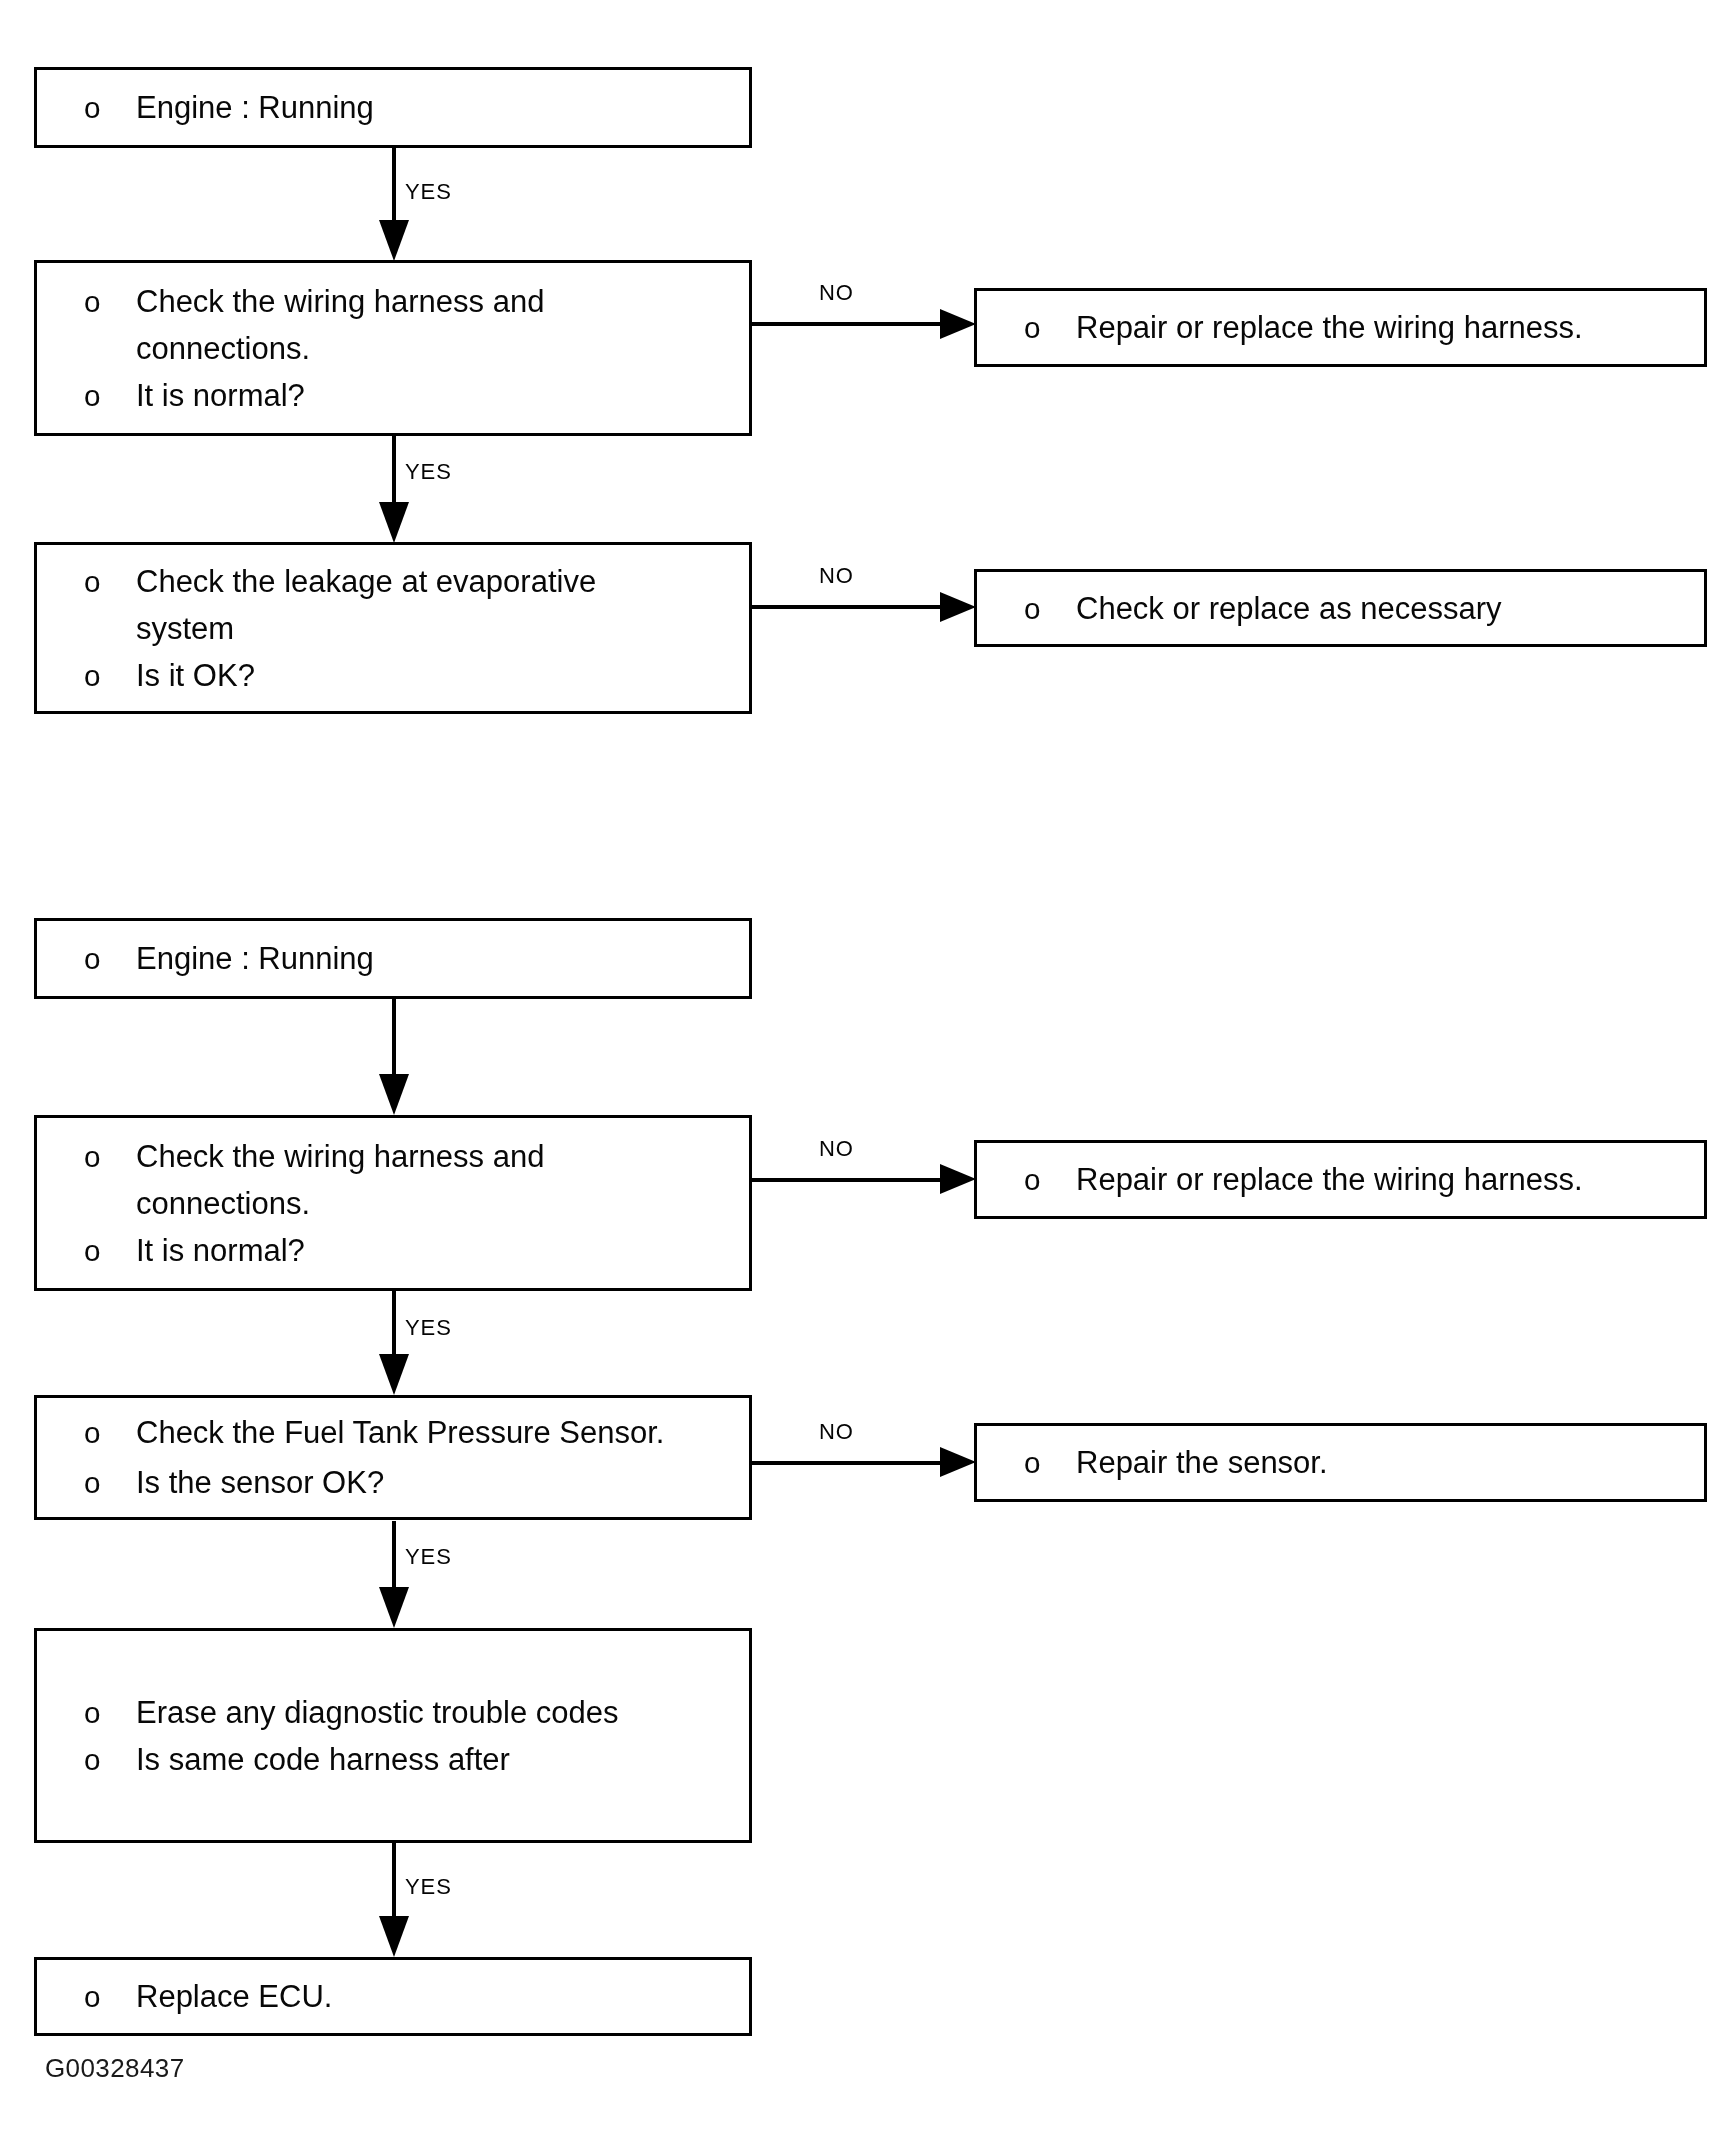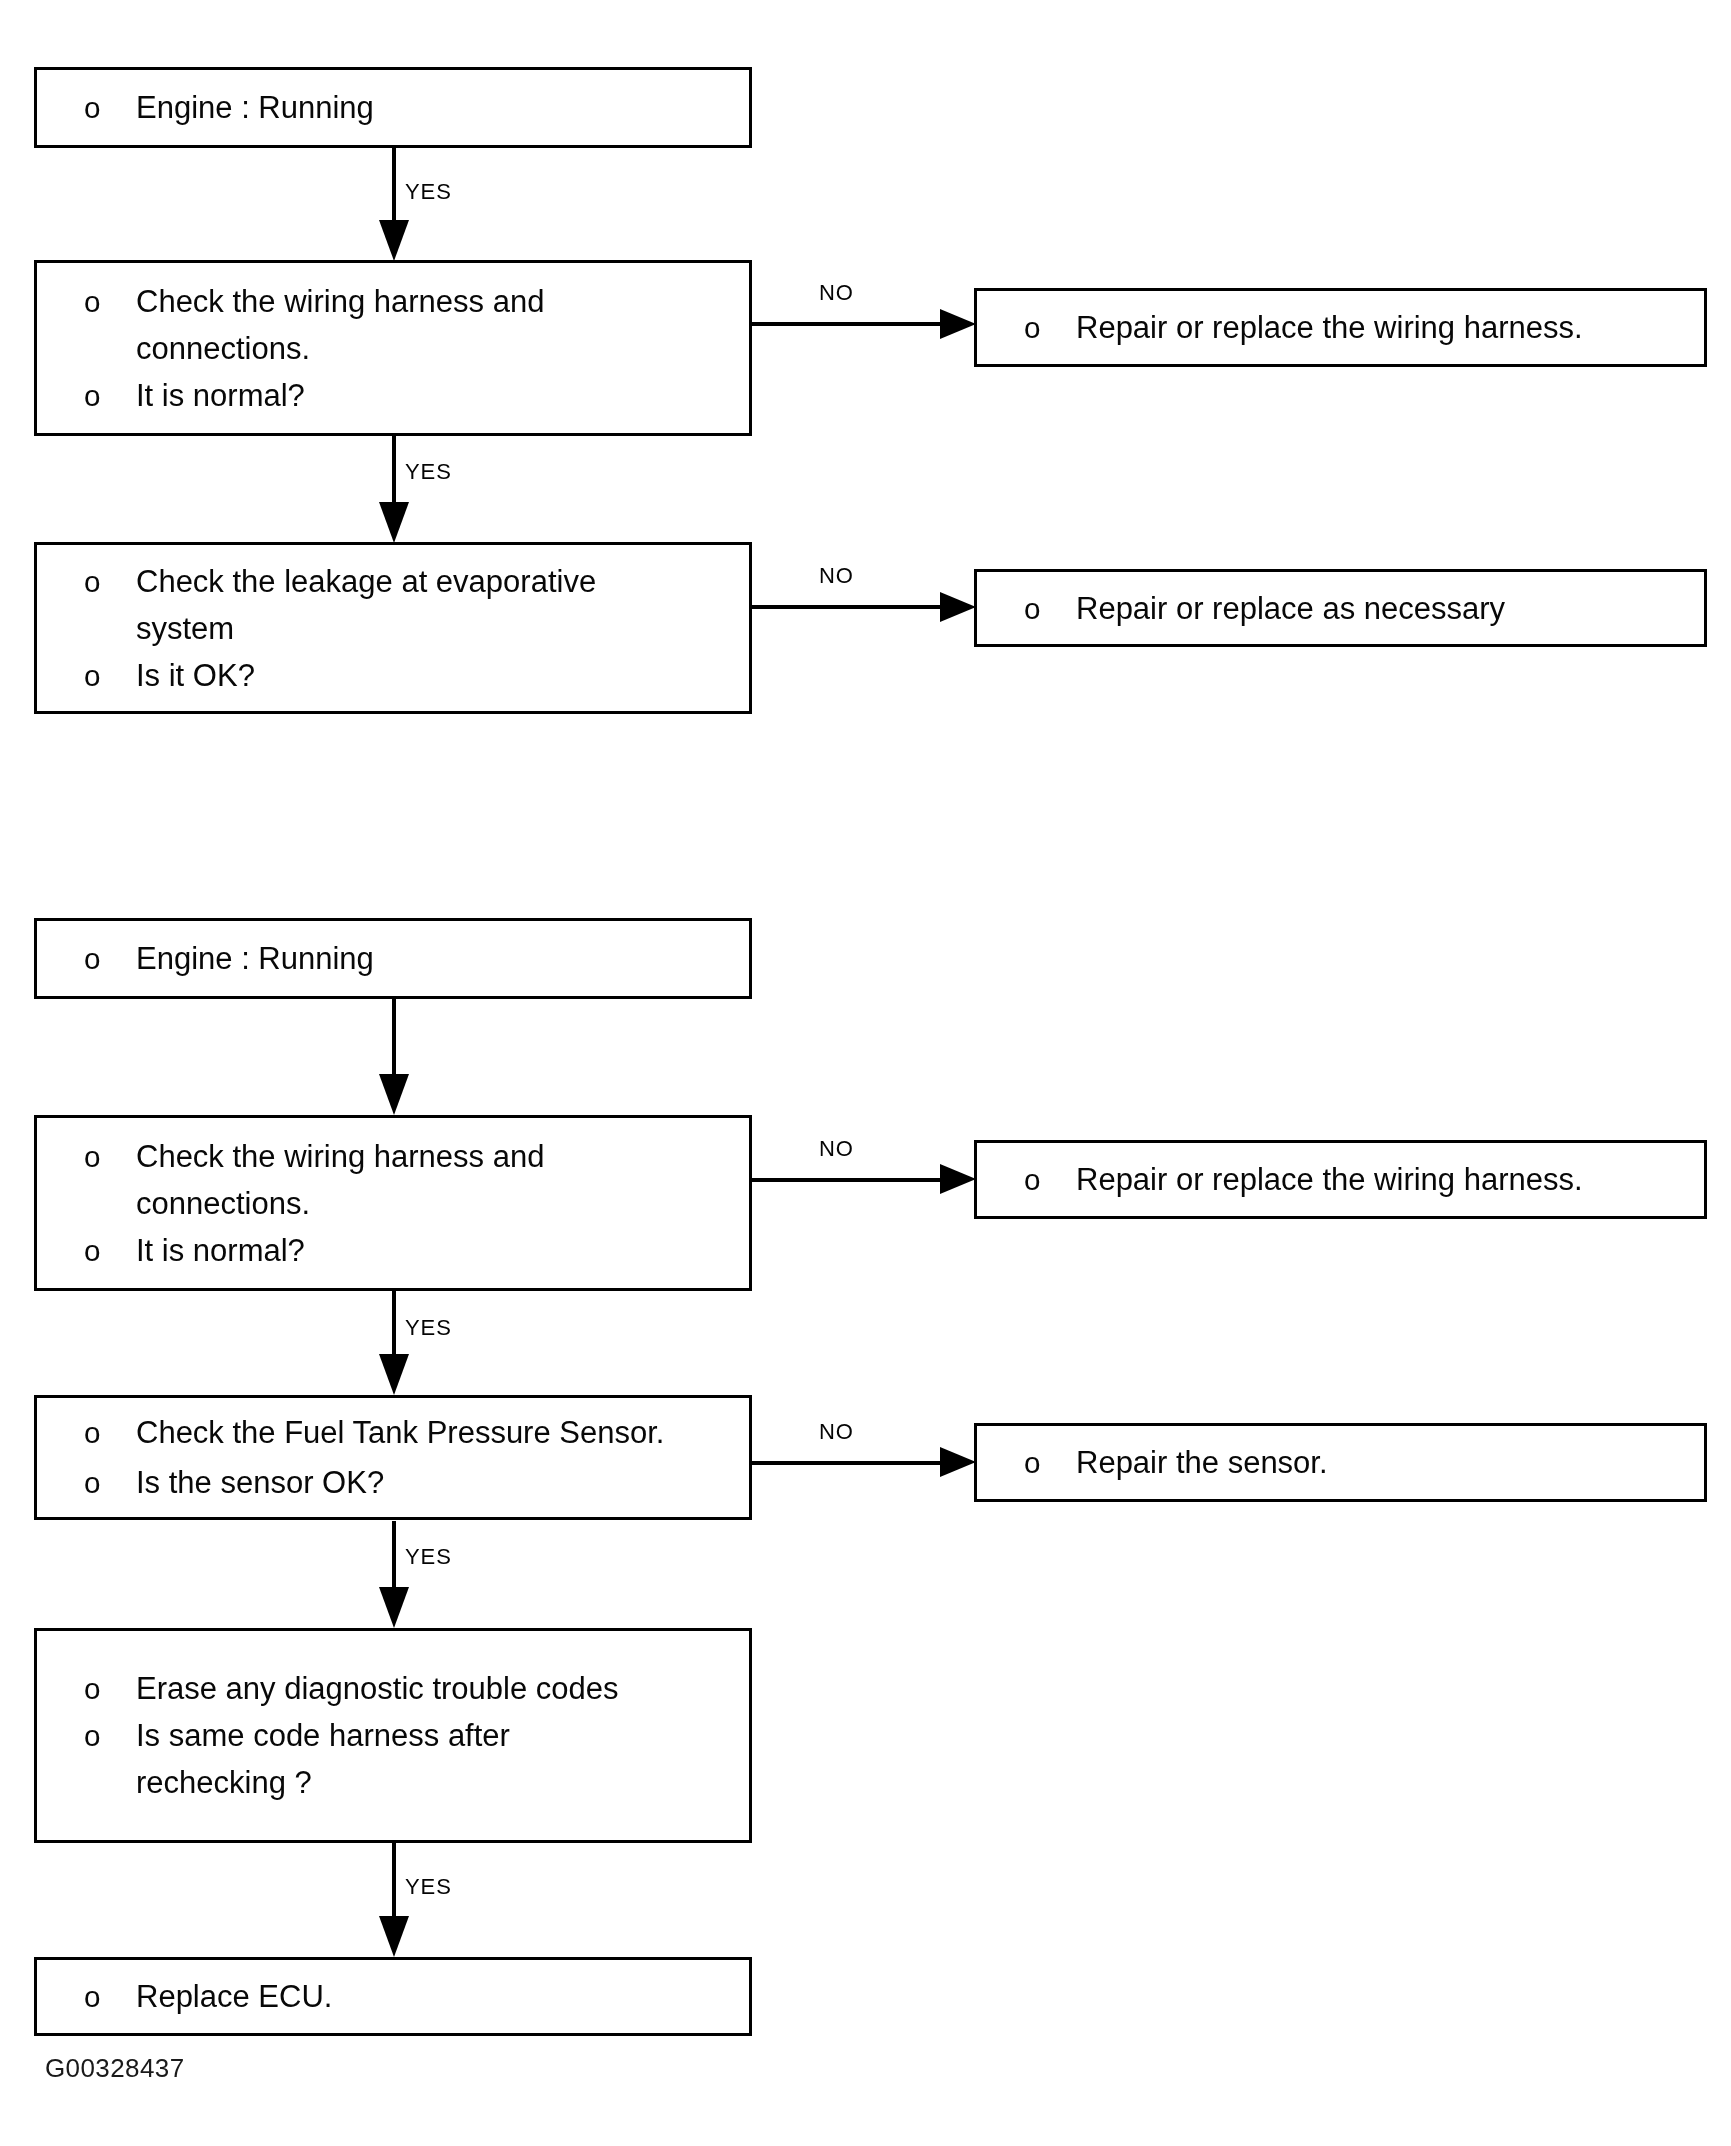--- a/index.html
+++ b/index.html
@@ -141,21 +141,21 @@
     </div>
   </div>
 
   <div class="hline" style="left:752px; top:605px; width:190px;"></div>
   <div class="ah-right" style="left:940px; top:592px;"></div>
   <span class="branch-label" style="left:819px; top:563px;">NO</span>
 
   <div class="fbox" style="left:974px; top:569px; width:733px; height:78px;">
     <div class="row">
       <span class="bullet">o</span>
-      <span class="txt">Repair or replace as necessary</span>
+      <span class="txt">Check or replace as necessary</span>
     </div>
   </div>
 
   <div class="fbox" style="left:34px; top:918px; width:718px; height:81px;">
     <div class="row">
       <span class="bullet">o</span>
       <span class="txt">Engine : Running</span>
     </div>
   </div>
 
@@ -220,24 +220,20 @@
 
   <div class="fbox tall" style="left:34px; top:1628px; width:718px; height:215px;">
     <div class="row">
       <span class="bullet">o</span>
       <span class="txt">Erase any diagnostic trouble codes</span>
     </div>
     <div class="row">
       <span class="bullet">o</span>
       <span class="txt">Is same code harness after</span>
     </div>
-    <div class="row">
-      <span class="bullet"></span>
-      <span class="txt">rechecking ?</span>
-    </div>
   </div>
 
   <div class="vline" style="left:392px; top:1843px; height:74px;"></div>
   <div class="ah-down" style="left:379px; top:1916px;"></div>
   <span class="branch-label" style="left:405px; top:1874px;">YES</span>
 
   <div class="fbox" style="left:34px; top:1957px; width:718px; height:79px;">
     <div class="row">
       <span class="bullet">o</span>
       <span class="txt">Replace ECU.</span>

